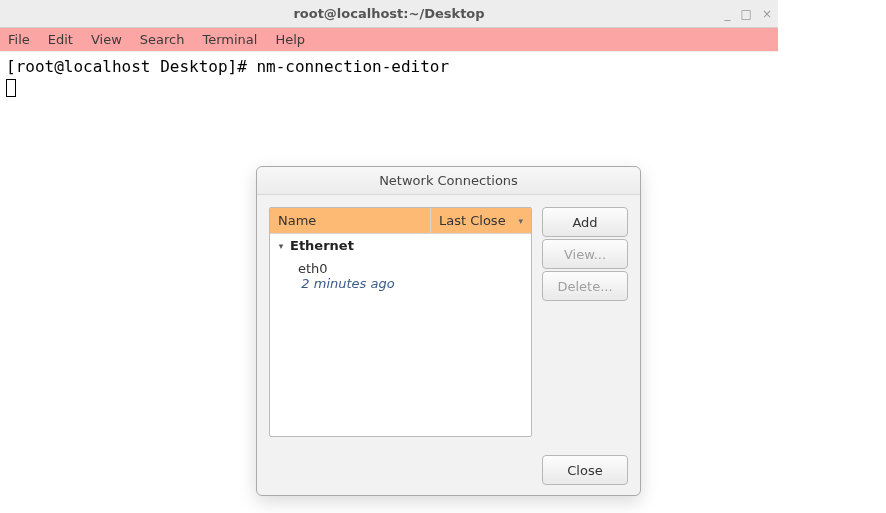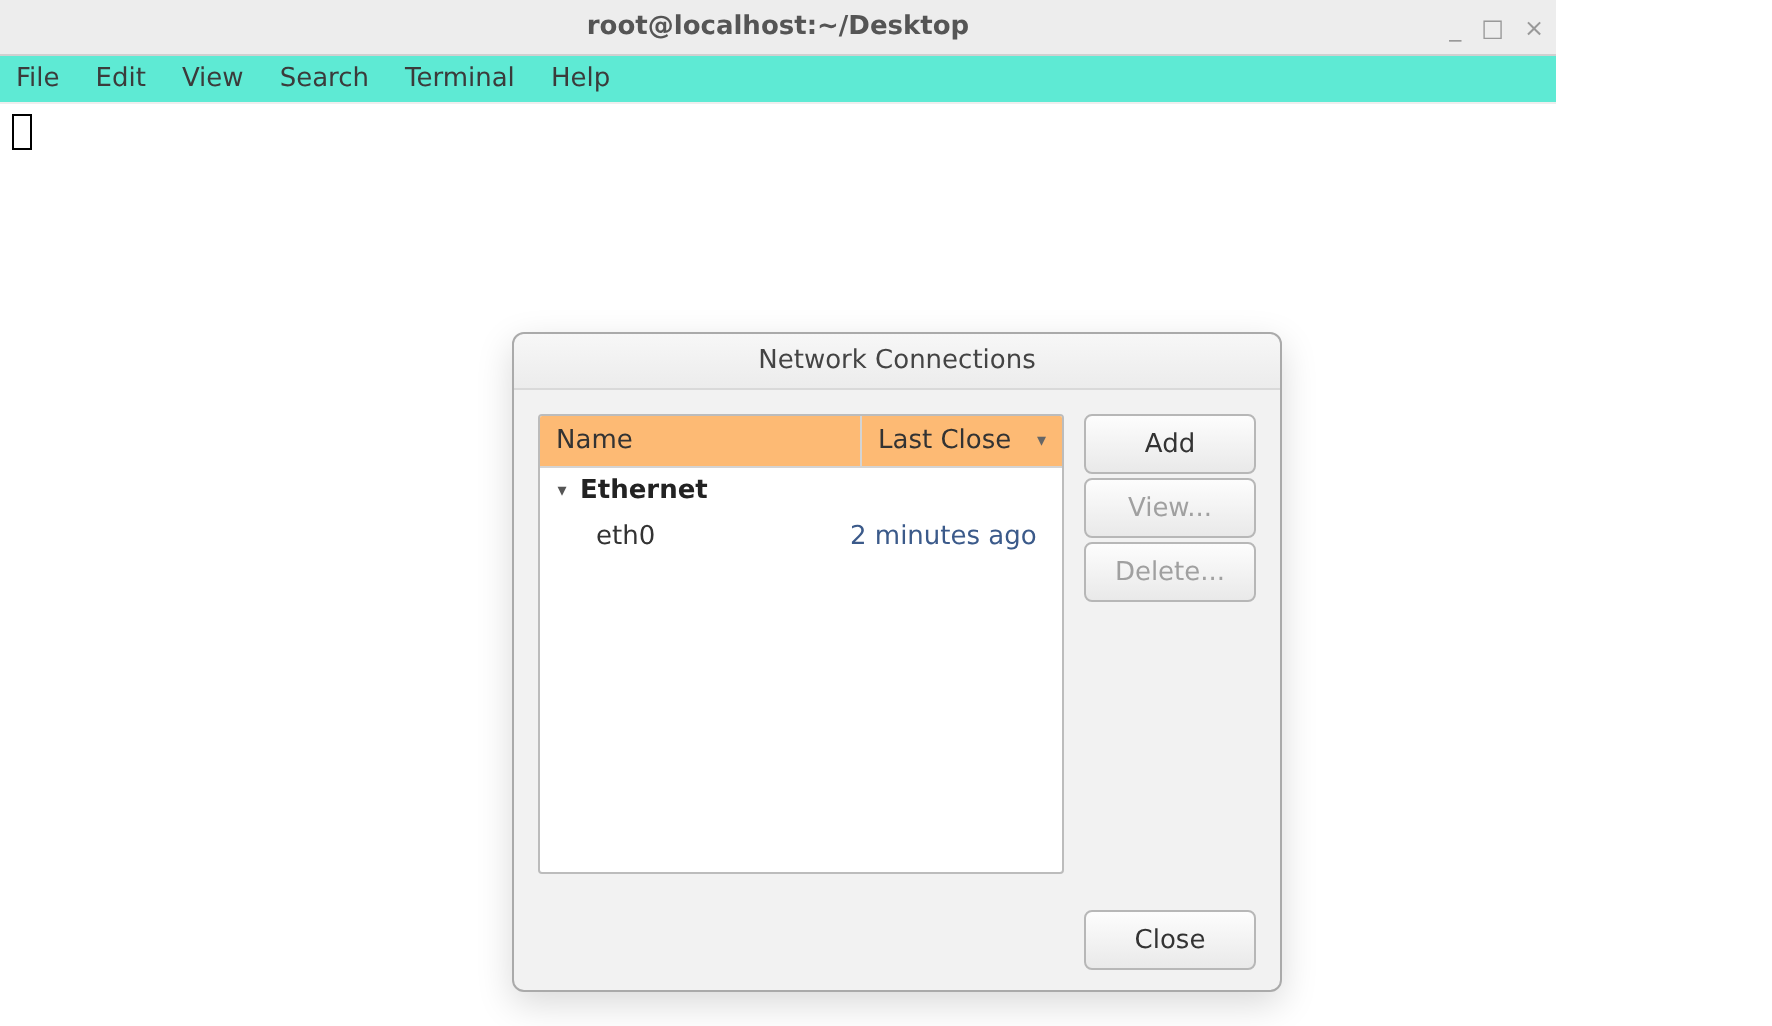--- a/index.html
+++ b/index.html
@@ -5,21 +5,21 @@
   * { box-sizing: border-box; margin: 0; padding: 0; }
   html, body { width: 886px; height: 513px; font-family: "DejaVu Sans", sans-serif; font-size: 13px; background: #fff; color: #2e2e2e; overflow: hidden; }
   .desktop { position: relative; width: 778px; height: 513px; background: #fff; }
 
   
   .titlebar { height: 28px; background: #ededed; border-bottom: 1px solid #d0d0d0; display: flex; align-items: center; position: relative; }
   .titlebar-title { width: 100%; text-align: center; color: #555; font-size: 13px; font-weight: bold; }
   .win-controls { position: absolute; right: 6px; top: 0; height: 28px; display: flex; align-items: center; gap: 10px; color: #999; font-size: 12px; }
   .win-controls span { cursor: default; }
 
-  .menubar { height: 24px; background: #5eead4; display: flex; align-items: center; padding: 0 8px; gap: 18px; color: #3b3b3b; font-size: 13px; border-bottom: 1px solid #eee; }
+  .menubar { height: 24px; background: #fca5a5; display: flex; align-items: center; padding: 0 8px; gap: 18px; color: #3b3b3b; font-size: 13px; border-bottom: 1px solid #eee; }
   .menubar span { cursor: default; }
 
   .terminal { padding: 4px 6px; font-family: "DejaVu Sans Mono", monospace; font-size: 16px; color: #000; line-height: 1.35; }
   .terminal .line { white-space: pre; }
   .cursor-box { display: inline-block; width: 10px; height: 18px; border: 1px solid #000; vertical-align: text-top; }
 
   
   .dialog { position: absolute; left: 256px; top: 166px; width: 385px; height: 330px; background: #f2f2f2; border: 1px solid #aaa; border-radius: 6px; box-shadow: 0 6px 18px rgba(0,0,0,.15); }
   .dialog-title { height: 28px; display: flex; align-items: center; justify-content: center; font-weight: normal; font-size: 13px; color: #444; border-bottom: 1px solid #d9d9d9; background: linear-gradient(#f7f7f7,#ececec); border-radius: 6px 6px 0 0; }
   .dialog-body { padding: 12px 12px 8px 12px; display: flex; gap: 10px; height: calc(100% - 28px - 50px); }
@@ -28,23 +28,23 @@
   .list-header { display: flex; background: #fdba74; border-bottom: 1px solid #d4d4d4; height: 26px; }
   .col { padding: 4px 8px; font-size: 13px; color: #333; border-right: 1px solid #d4d4d4; display: flex; align-items: center; }
   .col:last-child { border-right: none; }
   .col-name { flex: 1; }
   .col-last { width: 100px; justify-content: space-between; }
   .sort-arrow { font-size: 9px; color: #666; margin-left: 4px; }
 
   .list-rows { flex: 1; }
   .group-row { display: flex; align-items: center; padding: 4px 6px; font-weight: bold; color: #222; gap: 4px; }
   .tri { font-size: 9px; color: #555; width: 10px; text-align: center; }
-  .item-row { display: flex; padding: 4px 6px 4px 28px; font-size: 13px; color: #333; }
+  .item-row { display: flex; padding: 4px 6px 4px 28px; font-size: 13px; color: #333; flex-direction: column; }
   .item-name { flex: 1; }
-  .item-last { width: 100px; text-align: left; color: #3b5a8a; }
+  .item-last { width: 100px; text-align: center; color: #3b5a8a; font-style: italic; }
 
   .btn-col { display: flex; flex-direction: column; gap: 2px; width: 86px; }
   .btn { height: 30px; background: linear-gradient(#fdfdfd,#e9e9e9); border: 1px solid #b7b7b7; border-radius: 4px; font-size: 13px; color: #333; display: flex; align-items: center; justify-content: center; cursor: default; }
   .btn.disabled { color: #a0a0a0; }
 
   .dialog-footer { position: absolute; bottom: 0; left: 0; right: 0; height: 50px; display: flex; align-items: center; justify-content: flex-end; padding: 0 12px; }
   .dialog-footer .btn { width: 86px; }
 </style>
 </head>
 <body>
@@ -63,20 +63,21 @@
   <div class="menubar">
     <span>File</span>
     <span>Edit</span>
     <span>View</span>
     <span>Search</span>
     <span>Terminal</span>
     <span>Help</span>
   </div>
 
   <div class="terminal">
+    <div class="line"><span>[root@localhost Desktop]# </span><span>nm-connection-editor</span></div>
     <div class="line"><span class="cursor-box"></span></div>
   </div>
 
   <div class="dialog">
     <div class="dialog-title">Network Connections</div>
 
     <div class="dialog-body">
       <div class="list-panel">
         <div class="list-header">
           <div class="col col-name">

